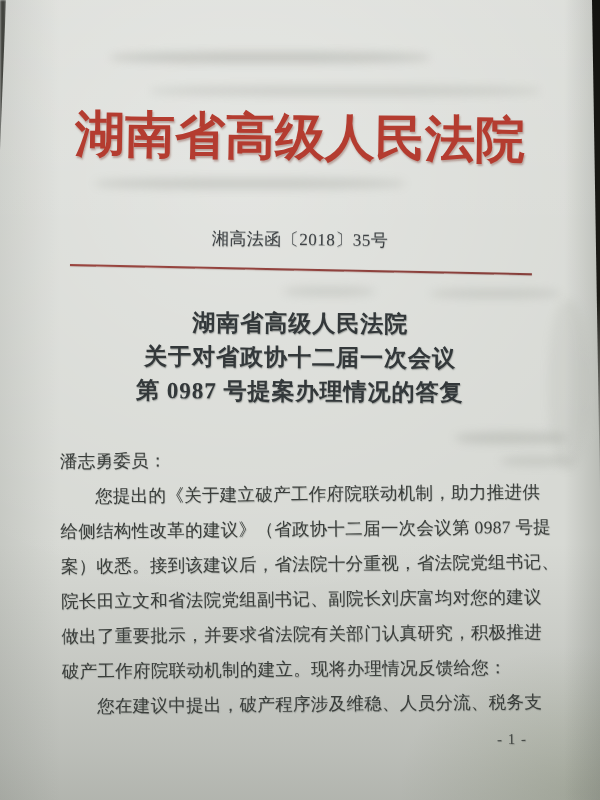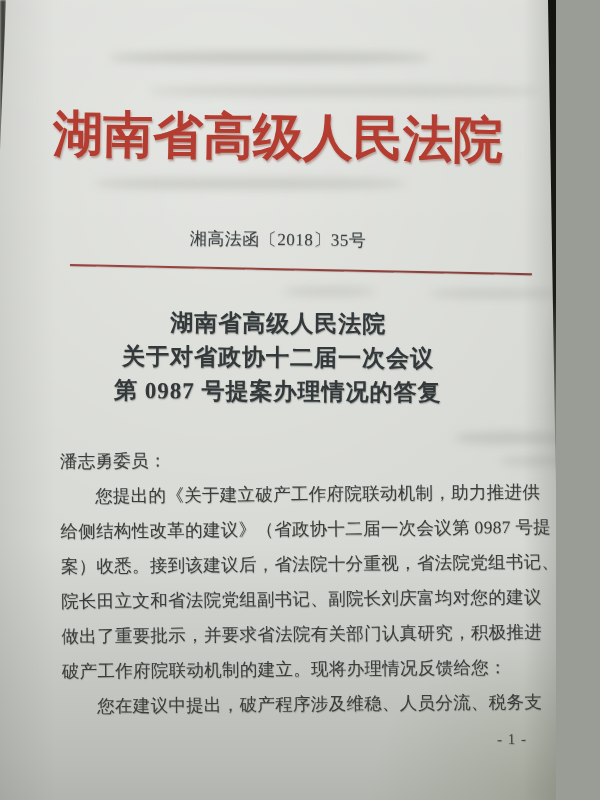--- a/index.html
+++ b/index.html
@@ -2,21 +2,21 @@
 <html style="--header-red: #b43c30; --rule-red: #9a453f; --ink: #3a3e3b; --paper-base: #d7d9d4;"><head>
 <meta charset="utf-8">
 <style>
   html,body{margin:0;padding:0;}
   body{
     width:600px;height:800px;
     font-family:"Liberation Serif","DejaVu Serif",serif;
     background:#9a9c96;
   }
   #frame{
-    position:relative;width:556px;height:800px;overflow:hidden;
+    position:relative;width:600px;height:800px;overflow:hidden;
     background:#ffffff;
   }
   
   .paper{
     position:absolute;inset:0;
     background:
       radial-gradient(130% 90% at 40% 22%, rgba(255,255,255,0.30), rgba(255,255,255,0) 60%),
       linear-gradient(to right, rgba(75,80,72,0.12), rgba(0,0,0,0) 10%),
       linear-gradient(to left, rgba(70,75,66,0.20), rgba(0,0,0,0) 6%),
       linear-gradient(to bottom, rgba(255,255,255,0.12) 0%, rgba(0,0,0,0) 30%, rgba(0,0,0,0) 68%, rgba(88,92,84,0.22) 94%, rgba(100,104,95,0.32) 100%),

